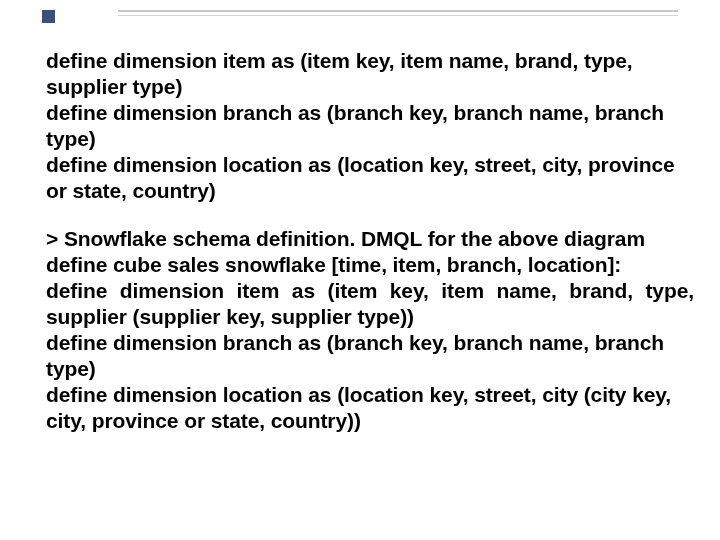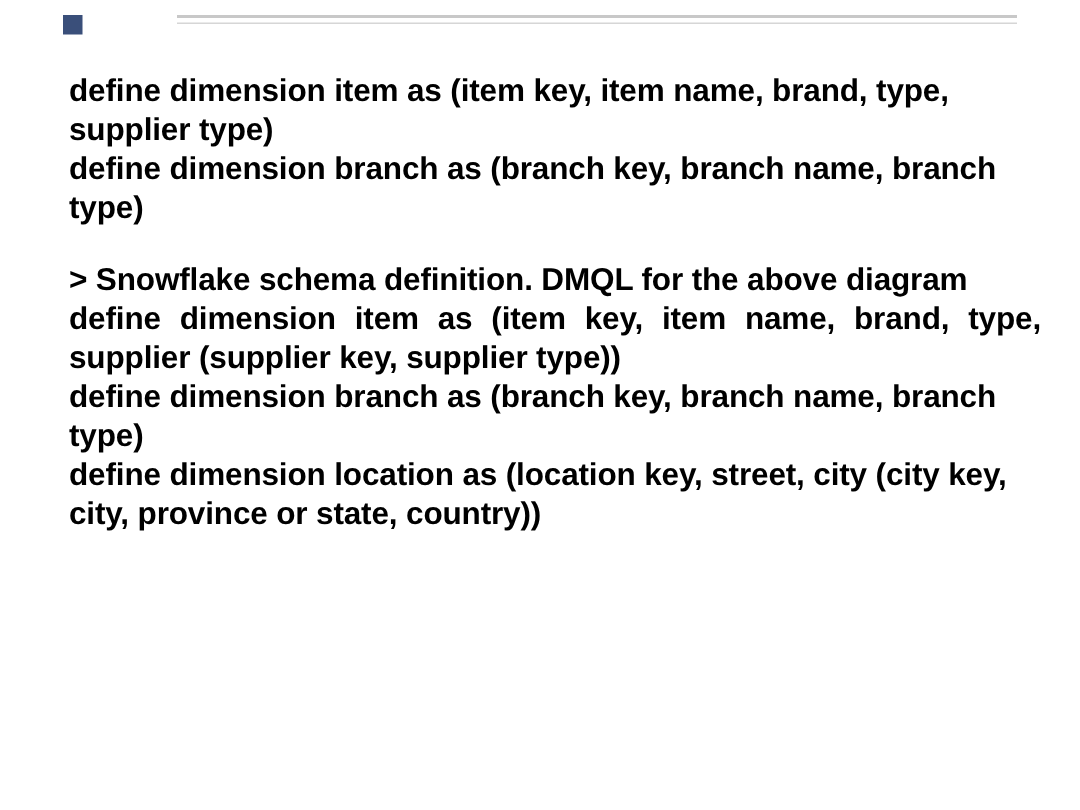--- a/index.html
+++ b/index.html
@@ -68,22 +68,24 @@
 
 <div class="slide">
   <div class="top-bullet"></div>
   <div class="rule1"></div>
   <div class="rule2"></div>
 
   <div class="content">
 
     <p class="para1">define dimension item as (item key, item name, brand, type, supplier type)</p>
     <p class="para2">define dimension branch as (branch key, branch name, branch type)</p>
+    <p class="para3">define dimension location as (location key, street, city, province or state, country)</p>
 
     <div class="gap"></div>
 
     <p class="para1 just">&gt; Snowflake schema definition. DMQL for the above diagram</p>
+    <p class="para1">define cube sales snowflake [time, item, branch, location]:</p>
     <p class="para1 just">define dimension item as (item key, item name, brand, type, supplier (supplier key, supplier type))</p>
     <p class="para1">define dimension branch as (branch key, branch name, branch type)</p>
     <p class="para1">define dimension location as (location key, street, city (city key, city, province or state, country))</p>
 
   </div>
 </div>
 
 </body></html>

